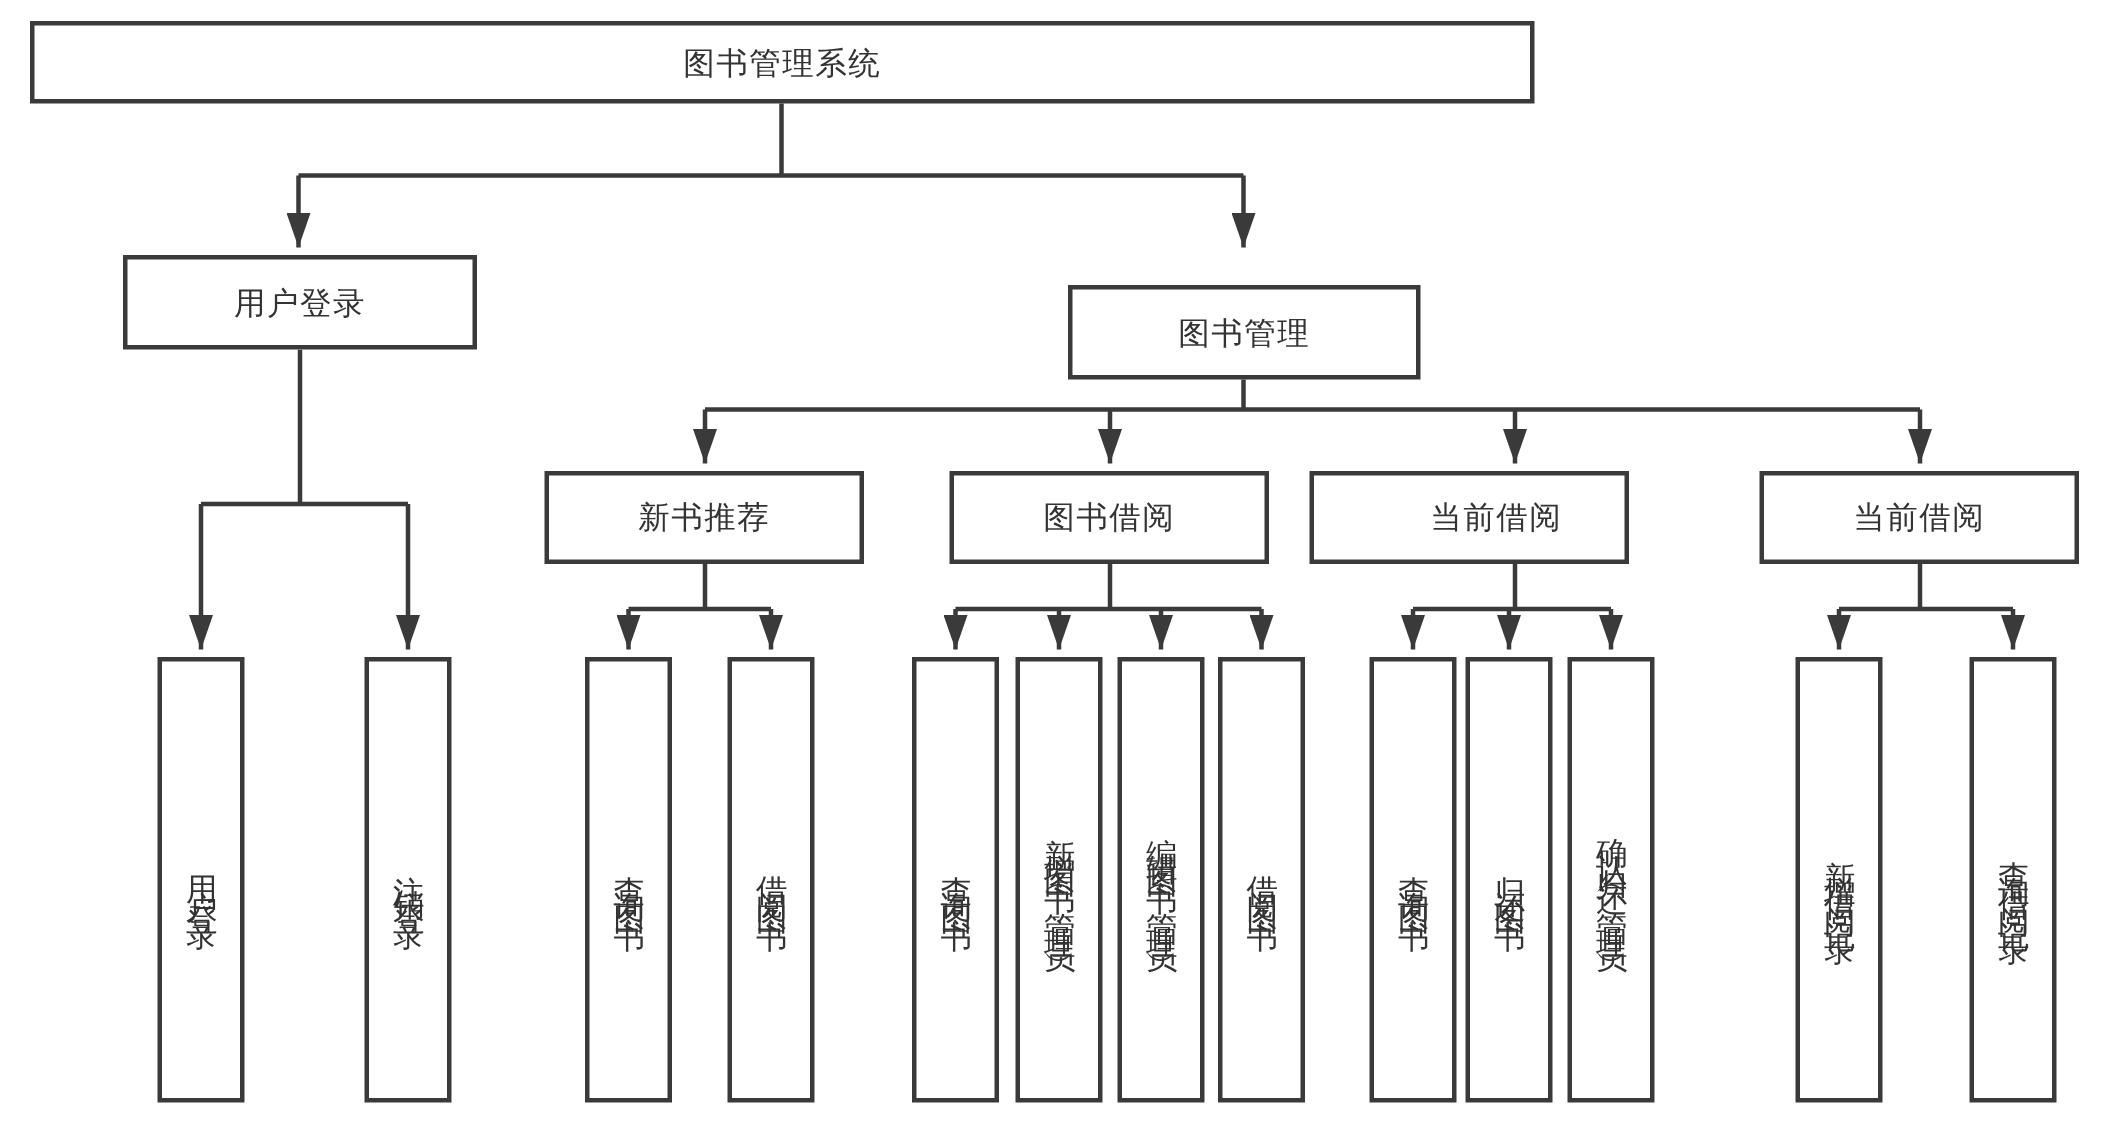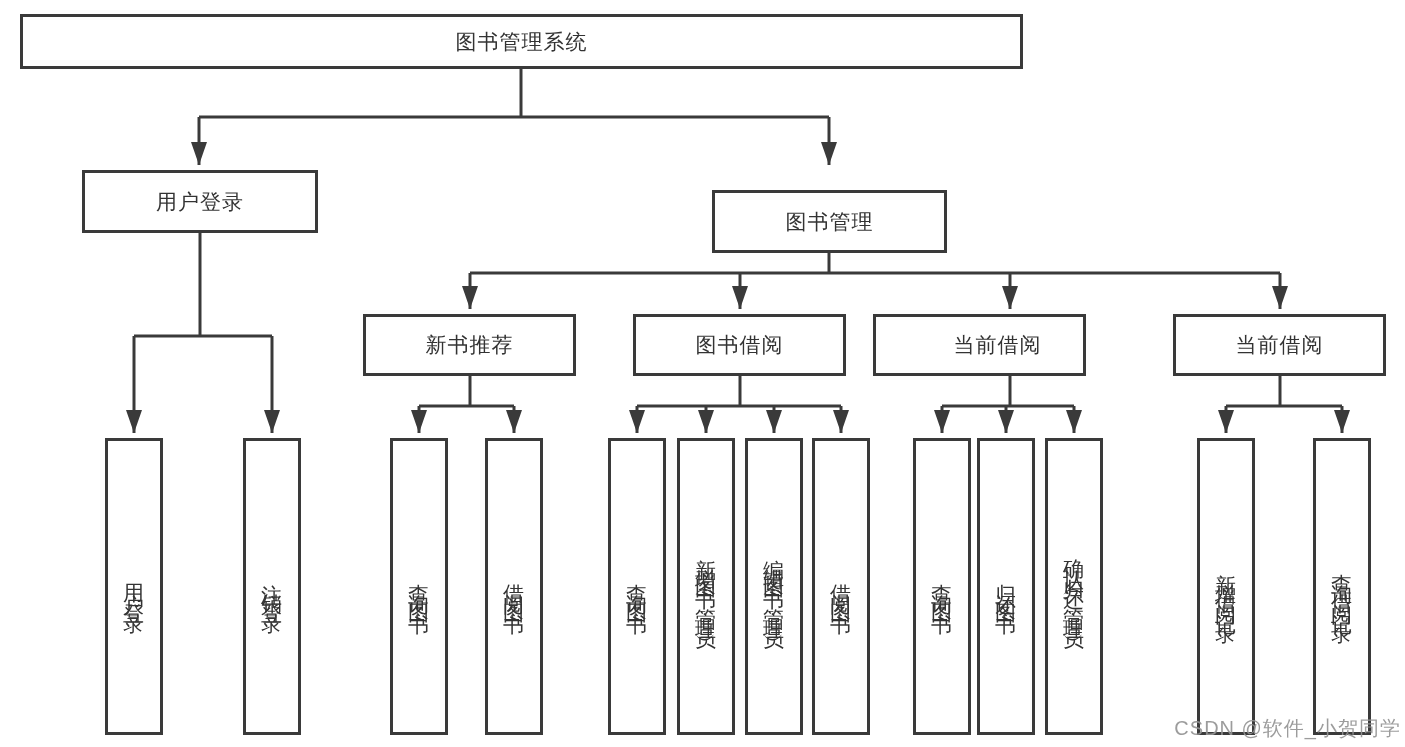--- a/index.html
+++ b/index.html
@@ -183,15 +183,14 @@
     <span class="v-label">确认归还（管理员）</span>
   </div>
 
   <div class="node leaf" id="leaf-add-borrow-record">
     <span class="v-label">新增借阅记录</span>
   </div>
   <div class="node leaf" id="leaf-query-borrow-record">
     <span class="v-label">查询借阅记录</span>
   </div>
 
-  <div id="watermark">CSDN @软件_小贺同学</div>
 
 </div>
 
 </body></html>

